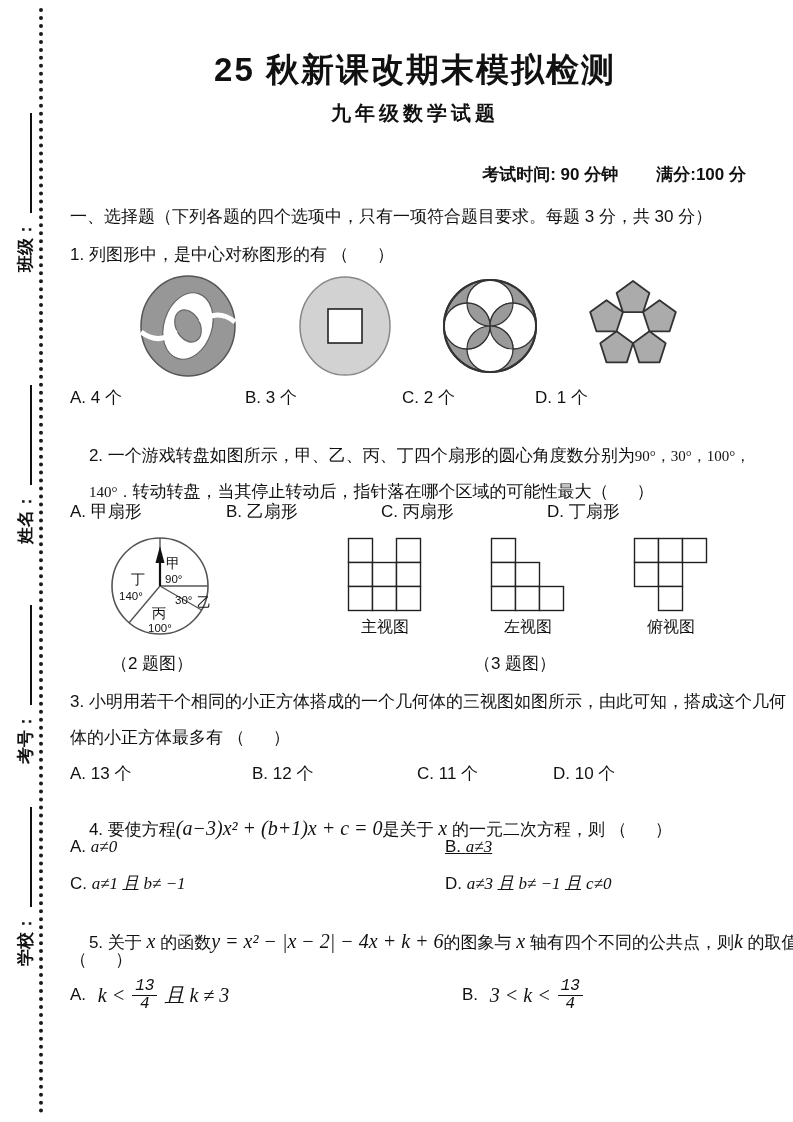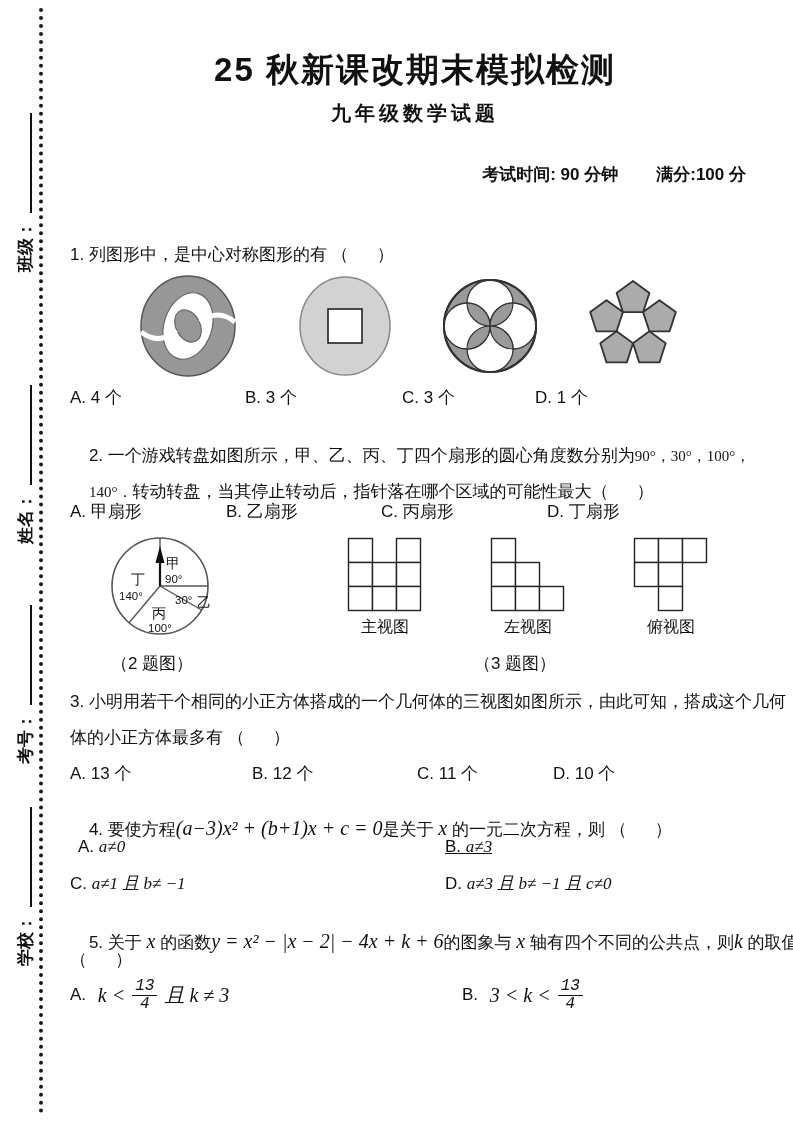--- a/index.html
+++ b/index.html
@@ -54,20 +54,21 @@
     <span>学校：</span>
     <span class="blank"></span>
   </div>
 
   <div class="abs title">25 秋新课改期末模拟检测</div>
   <div class="abs subtitle">九年级数学试题</div>
   <div class="abs exam-info">
     <span>考试时间: 90 分钟</span><span class="gap"></span><span>满分:100 分</span>
   </div>
 
+  <div class="line" style="top:205px;">一、选择题（下列各题的四个选项中，只有一项符合题目要求。每题 3 分，共 30 分）</div>
 
   <div class="line" style="top:243px;">1. 列图形中，是中心对称图形的有 （      ）</div>
 
   <svg class="abs" style="left:138px;top:272px;" width="100" height="108" viewBox="0 0 100 108">
     <ellipse cx="50" cy="54" rx="47" ry="50" fill="#979797" stroke="#555" stroke-width="1.5"></ellipse>
     <ellipse cx="50" cy="54" rx="24" ry="34" transform="rotate(18 50 54)" fill="#fff" stroke="#666" stroke-width="1.2"></ellipse>
     <ellipse cx="50" cy="54" rx="12" ry="17" transform="rotate(-28 50 54)" fill="#979797" stroke="#666" stroke-width="1.2"></ellipse>
     <path d="M3,60 Q22,74 38,58" fill="none" stroke="#fff" stroke-width="5"></path>
     <path d="M62,50 Q80,36 97,50" fill="none" stroke="#fff" stroke-width="5"></path>
   </svg>
@@ -96,21 +97,21 @@
         <polygon points="99.8,38.1 93.6,57.3 73.4,57.3 67.1,38.1 83.5,26.2" fill="#ababab" stroke="#333" stroke-width="1.8" stroke-linejoin="round"></polygon>
         <polygon points="83.5,88.4 63.2,88.4 57.0,69.2 73.4,57.3 89.7,69.2" fill="#ababab" stroke="#333" stroke-width="1.8" stroke-linejoin="round"></polygon>
         <polygon points="30.5,88.4 24.3,69.2 40.6,57.3 57.0,69.2 50.8,88.4" fill="#ababab" stroke="#333" stroke-width="1.8" stroke-linejoin="round"></polygon>
         <polygon points="14.2,38.1 30.5,26.2 46.9,38.1 40.6,57.3 20.4,57.3" fill="#ababab" stroke="#333" stroke-width="1.8" stroke-linejoin="round"></polygon>
       </g>
   </svg>
 
   <div class="opt-row" style="top:386px;">
     <span class="opt" style="left:0;">A. 4 个</span>
     <span class="opt" style="left:175px;">B. 3 个</span>
-    <span class="opt" style="left:332px;">C. 3 个</span>
+    <span class="opt" style="left:332px;">C. 2 个</span>
     <span class="opt" style="left:465px;">D. 1 个</span>
   </div>
 
   <div class="line" style="top:424px;">
     <span>2. 一个游戏转盘如图所示，甲、乙、丙、丁四个扇形的圆心角度数分别为</span><span class="mnum">90°，30°，100°，</span>
   </div>
   <div class="line" style="top:460px;">
     <span class="mnum">140°．</span><span>转动转盘，当其停止转动后，指针落在哪个区域的可能性最大（      ）</span>
   </div>
   <div class="opt-row" style="top:500px;">
@@ -180,21 +181,21 @@
     <span class="opt" style="left:0;">A. 13 个</span>
     <span class="opt" style="left:182px;">B. 12 个</span>
     <span class="opt" style="left:347px;">C. 11 个</span>
     <span class="opt" style="left:483px;">D. 10 个</span>
   </div>
 
   <div class="line" style="top:797px;">
     <span>4. 要使方程</span><span class="math">(a−3)x² + (b+1)x + c = 0</span><span>是关于</span> <span class="math">x</span> <span>的一元二次方程，则 （      ）</span>
   </div>
   <div class="opt-row" style="top:837px;">
-    <span class="opt" style="left:8px;"><span>A. </span><span class="math" style="font-size:17px;">a≠0</span></span>
+    <span class="opt" style="left:0;"><span>A. </span><span class="math" style="font-size:17px;">a≠0</span></span>
     <span class="opt" style="left:375px;text-decoration:underline;"><span>B. </span><span class="math" style="font-size:17px;">a≠3</span></span>
   </div>
   <div class="opt-row" style="top:872px;">
     <span class="opt" style="left:0;"><span>C. </span><span class="math" style="font-size:17px;">a≠1 且 b≠ −1</span></span>
     <span class="opt" style="left:375px;"><span>D. </span><span class="math" style="font-size:17px;">a≠3 且 b≠ −1 且 c≠0</span></span>
   </div>
 
   <div class="line" style="top:910px;">
     <span>5. 关于</span> <span class="math">x</span> <span>的函数</span><span class="math">y = x² − |x − 2| − 4x + k + 6</span><span>的图象与</span> <span class="math">x</span> <span>轴有四个不同的公共点，则</span><span class="math">k</span> <span>的取值范围是</span>
   </div>

